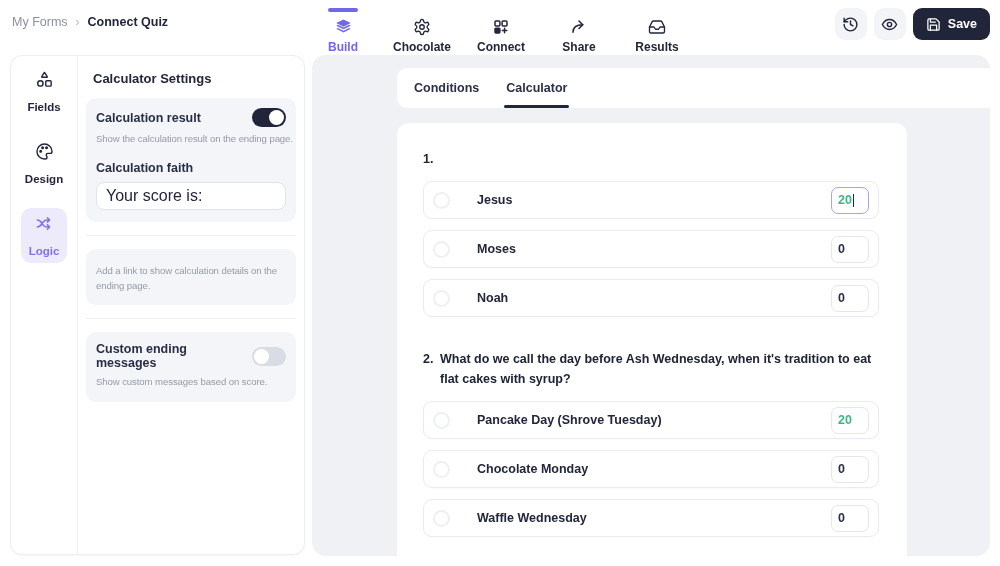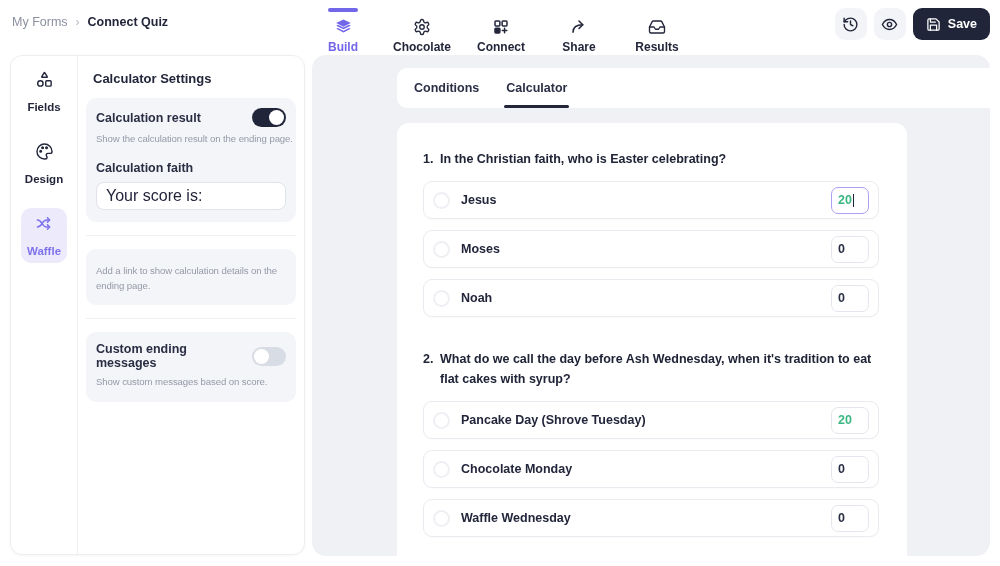--- a/index.html
+++ b/index.html
@@ -58,21 +58,21 @@
   .main { position:absolute; left:312px; top:55px; width:678px; height:501px; background:#f0f1f5; border-radius:14px; overflow:hidden; }
   .tabbar { position:absolute; left:85px; top:13px; width:608px; height:40px; background:#fff; border-radius:10px; display:flex; align-items:stretch; gap:27px; padding-left:17px; }
   .tab { display:flex; align-items:center; font-size:12.5px; font-weight:700; color:#2b2f45; position:relative; cursor:pointer; }
   .tab.active::after { content:""; position:absolute; left:-2px; right:-2px; bottom:0; height:3px; border-radius:2px; background:#23263b; }
 
   .question-card { position:absolute; left:85px; top:68px; width:510px; height:520px; background:#fff; border-radius:12px; padding:27px 28px 0 26px; }
   .question { margin-bottom:33px; }
   .q-title { display:flex; font-size:12.5px; font-weight:700; color:#202437; line-height:1.55; }
   .q-num { width:17px; flex-shrink:0; }
   .q-options { margin-top:12px; }
-  .opt-row { height:38px; background:#fff; border:1px solid #e9ebf0; border-radius:9px; display:flex; align-items:center; padding:0 9px; margin-bottom:11px; box-shadow:0 1px 2px rgba(20,25,50,.02); cursor:pointer; }
+  .opt-row { height:38px; background:#fff; border:1px solid #e9ebf0; border-radius:9px; display:flex; align-items:center; padding:0 9px; margin-bottom:11px; box-shadow:0 1px 2px rgba(20,25,50,.02); cursor:pointer;gap:16px; }
   .radio { width:17px; height:17px; border-radius:50%; border:2px solid #eef0f4; flex-shrink:0; }
   .opt-label { margin-left:11px; font-size:12.5px; font-weight:700; color:#23263b; }
   .score-box { margin-left:auto; min-width:38px; height:27px; padding:0 6px; border:1px solid #e3e6ec; border-radius:7px; display:flex; align-items:center; justify-content:flex-start; font-size:12.5px; font-weight:600; color:#2a2f45; }
   .score-box.green { color:#3bb882; }
   .score-box.focused { border:1.5px solid #a9a2f2; }
   .caret { width:1px; height:13px; background:#23263b; margin-left:1px; }
 </style>
 </head>
 <body>
 
@@ -190,21 +190,21 @@
     </div>
     <div class="rail-item active">
       <span>
         <svg width="19" height="19" viewBox="0 0 24 24" fill="none" stroke="currentColor" stroke-width="1.9" stroke-linecap="round" stroke-linejoin="round">
           <path d="M3 16.5c3.5 0 4.6-2.2 5.9-4.5C10.2 9.7 11.5 7.5 15 7.5h3.2"></path>
           <path d="M3 7.5c3.5 0 4.6 2.2 5.9 4.5 1.3 2.3 2.6 4.5 6.1 4.5h3.2"></path>
           <path d="M15.7 4.7 18.5 7.5l-2.8 2.8"></path>
           <path d="M15.7 13.7l2.8 2.8-2.8 2.8"></path>
         </svg>
       </span>
-      <span class="rail-label">Waffle</span>
+      <span class="rail-label">Logic</span>
     </div>
   </div>
 
   <div class="settings">
     <div class="settings-title">Calculator Settings</div>
 
     <div class="setting-card">
       <div class="setting-head">
         <span class="setting-label">Calculation result</span>
         <span class="toggle on"></span>
@@ -236,21 +236,20 @@
   <div class="tabbar">
     <div class="tab">Conditions</div>
     <div class="tab active">Calculator</div>
   </div>
 
   <div class="question-card">
     <div id="questions-list">
   <div class="question">
     <div class="q-title">
       <span class="q-num">1.</span>
-      <span class="q-text">In the Christian faith, who is Easter celebrating?</span>
     </div>
     <div class="q-options">
   <div class="opt-row">
     <span class="radio"></span>
     <span class="opt-label">Jesus</span>
     <span class="score-box green focused">
                 <span class="score-val">20</span>
                 <span class="caret"></span>
               </span>
   </div>

